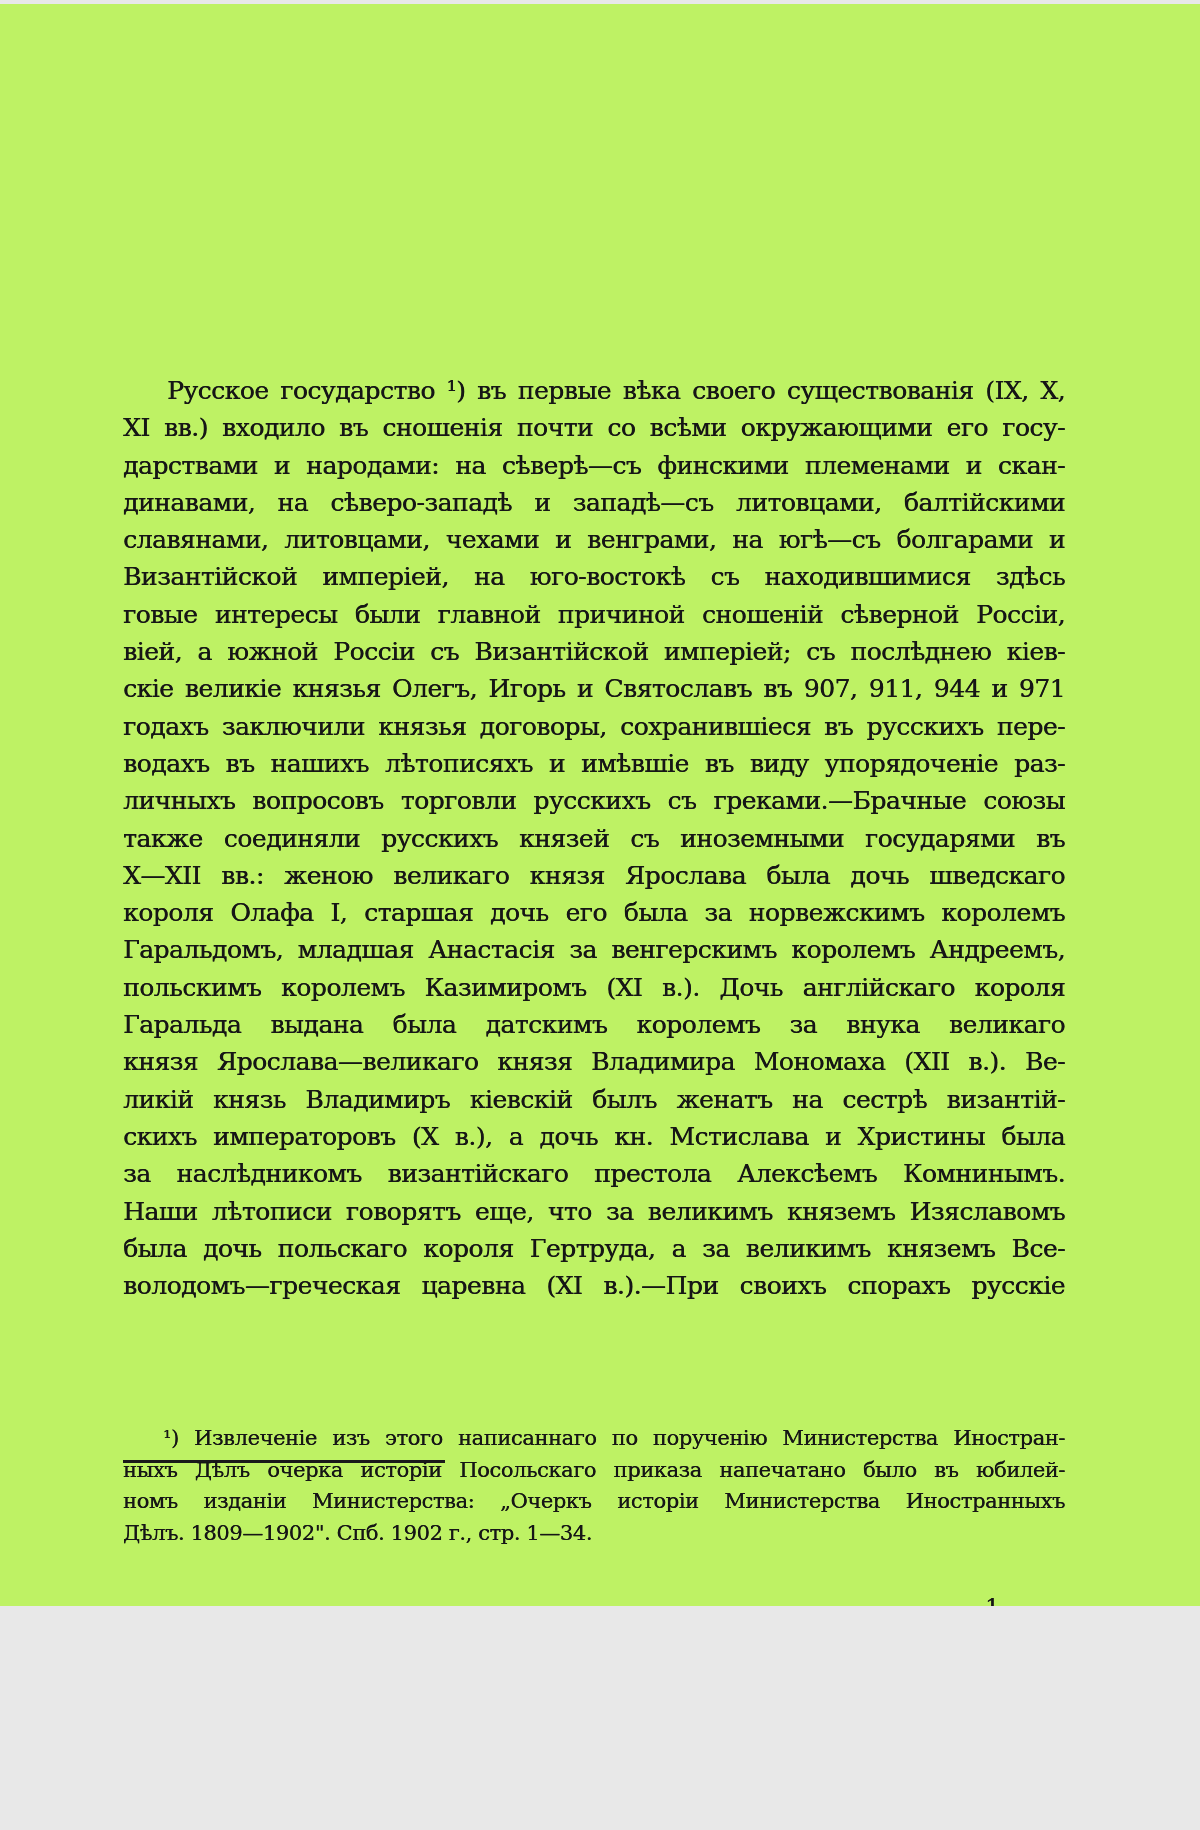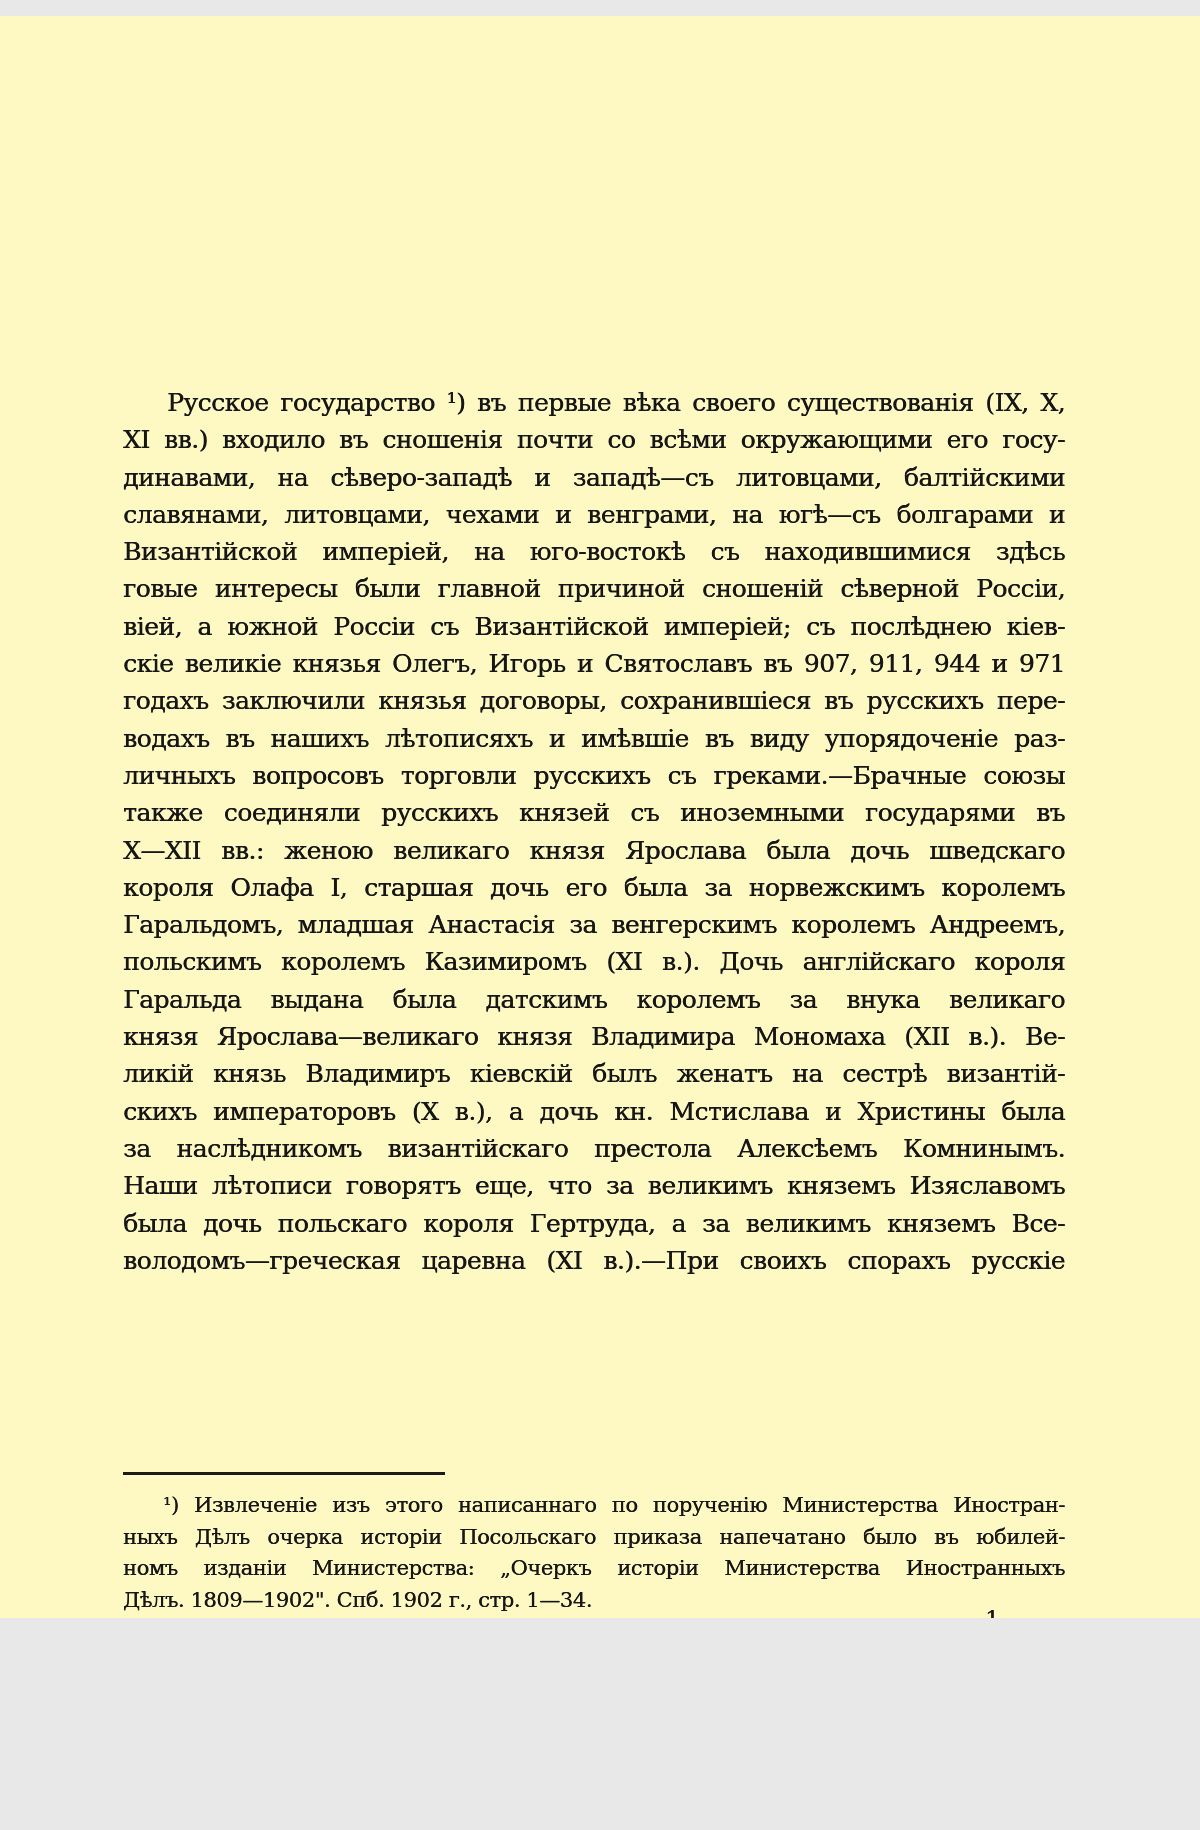--- a/index.html
+++ b/index.html
@@ -1,22 +1,22 @@
 <!DOCTYPE html>
 <html><head>
 <meta charset="utf-8">
 <style>
   html, body { margin: 0; padding: 0; }
   body { background: #e8e8e8; }
   .page {
     position: relative;
     width: 1200px;
     height: 1602px;
-    margin: 16px auto;
-    background: #fef9c3;
+    margin: 4px auto;
+    background: #bef264;
     overflow: hidden;
     font-family: "DejaVu Serif", "Liberation Serif", serif;
     color: #161616;
   }
   .body-text {
     position: absolute;
     left: 123px;
     top: 368px;
     width: 942px;
   }
@@ -37,21 +37,21 @@
     position: absolute;
     left: 123px;
     top: 1456px;
     width: 322px;
     height: 3px;
     background: #1a1a1a;
   }
   .footnote {
     position: absolute;
     left: 123px;
-    top: 1474px;
+    top: 1419px;
     width: 942px;
   }
   .footnote .fline {
     font-size: 21px;
     line-height: 31.5px;
     height: 31.5px;
     letter-spacing: -0.4px;
     white-space: nowrap;
     text-align: justify;
     text-align-last: justify;
@@ -79,20 +79,21 @@
   }
 </style>
 </head>
 <body>
 
 <div class="page">
 
   <div class="body-text">
     <div class="line first">Русское государство ¹) въ первые вѣка своего существованія (IX, X,</div>
     <div class="line">XI вв.) входило въ сношенія почти со всѣми окружающими его госу-</div>
+    <div class="line">дарствами и народами: на сѣверѣ—съ финскими племенами и скан-</div>
     <div class="line">динавами, на сѣверо-западѣ и западѣ—съ литовцами, балтійскими</div>
     <div class="line">славянами, литовцами, чехами и венграми, на югѣ—съ болгарами и</div>
     <div class="line">Византійской имперіей, на юго-востокѣ съ находившимися здѣсь</div>
     <div class="line">говые интересы были главной причиной сношеній сѣверной Россіи,</div>
     <div class="line">віей, а южной Россіи съ Византійской имперіей; съ послѣднею кіев-</div>
     <div class="line">скіе великіе князья Олегъ, Игорь и Святославъ въ 907, 911, 944 и 971</div>
     <div class="line">годахъ заключили князья договоры, сохранившіеся въ русскихъ пере-</div>
     <div class="line">водахъ въ нашихъ лѣтописяхъ и имѣвшіе въ виду упорядоченіе раз-</div>
     <div class="line">личныхъ вопросовъ торговли русскихъ съ греками.—Брачные союзы</div>
     <div class="line">также соединяли русскихъ князей съ иноземными государями въ</div>

